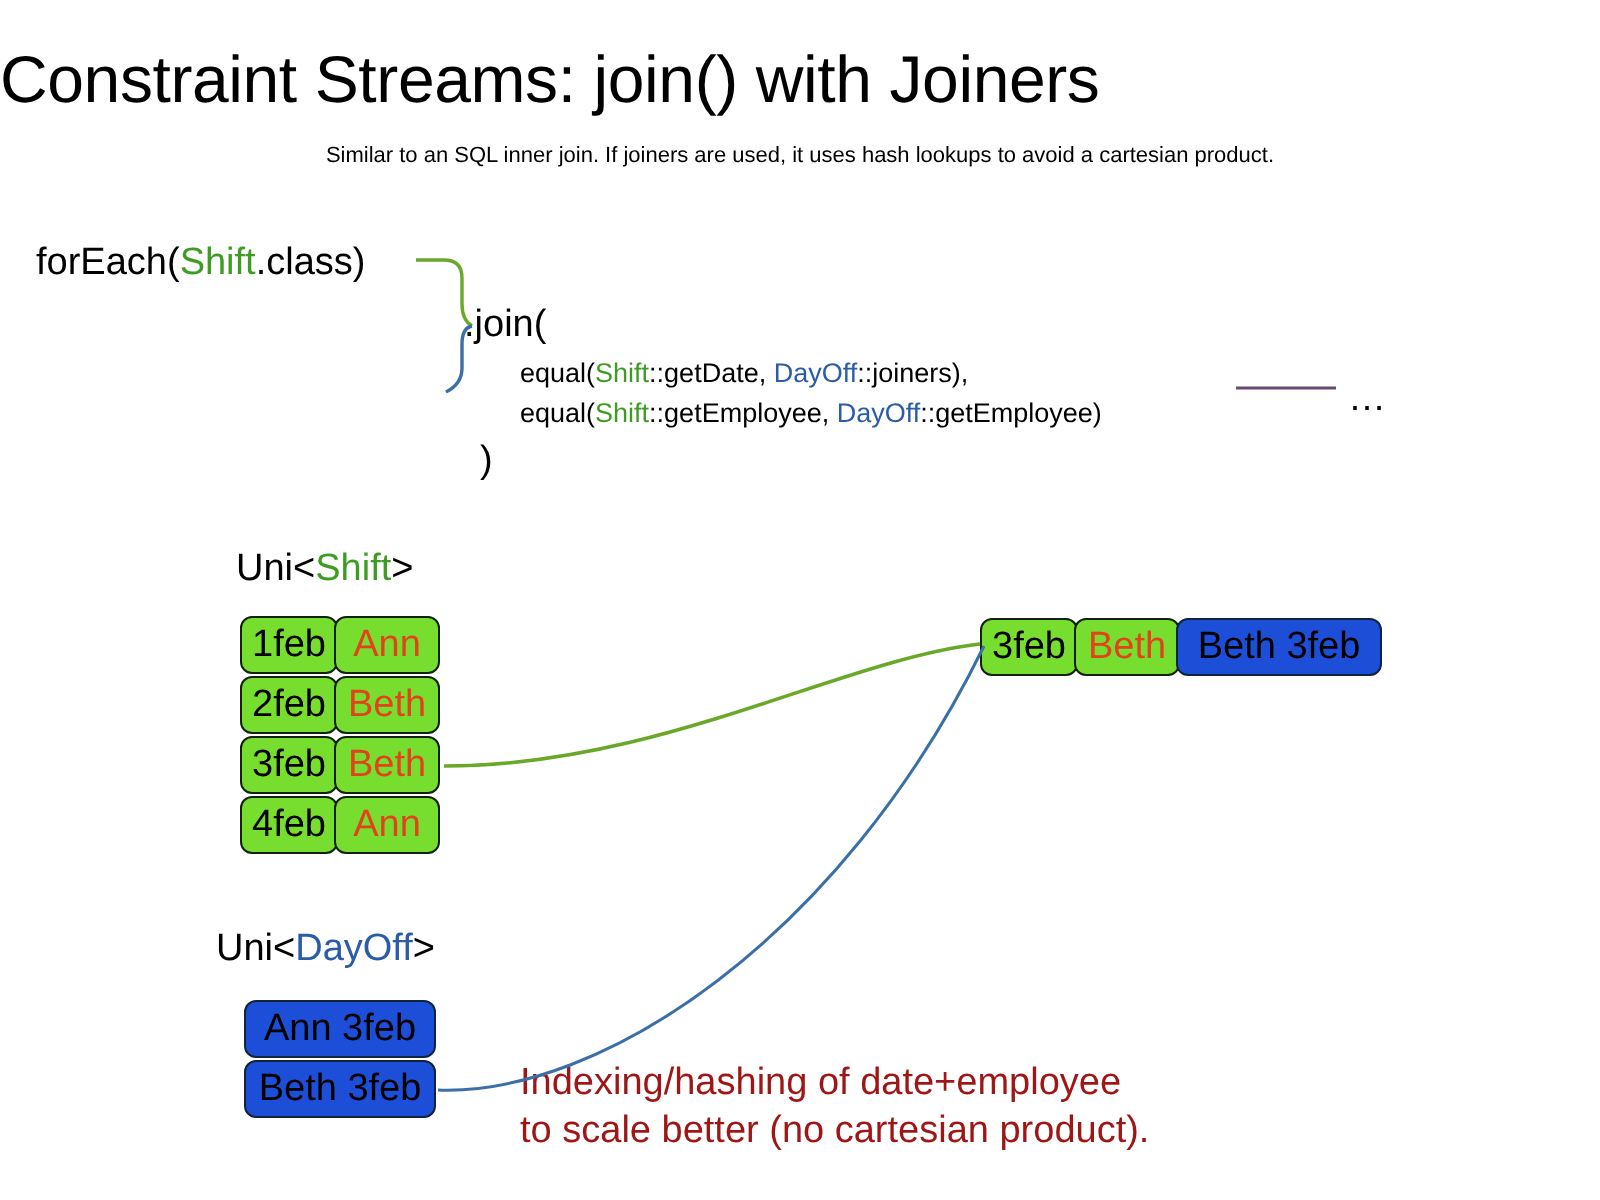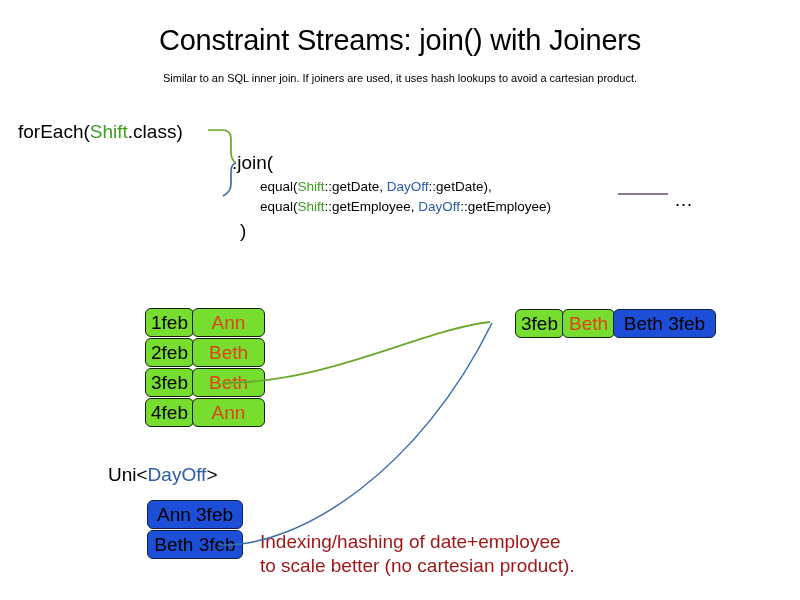--- a/index.html
+++ b/index.html
@@ -20,22 +20,21 @@
     position: absolute;
     inset: 0;
   }
 
   
   #title {
     position: absolute;
     top: 20px;
     left: 0;
     width: 800px;
-    text-align: center;
-    font-size: 29px;
+    font-size: 33px;
     font-weight: normal;
     line-height: 40px;
     letter-spacing: -0.2px;
     color: #000000;
   }
   #subtitle {
     position: absolute;
     top: 69px;
     left: 0;
     width: 800px;
@@ -89,21 +88,20 @@
     white-space: pre;
     color: #000000;
   }
   #label-uni-shift  { left: 118px; top: 274px; }
   #label-bi         { left: 500px; top: 274px; }
   #label-uni-dayoff { left: 108px; top: 464px; }
 
   
   .facts {
     position: absolute;
-    margin-left: 25px;
   }
   .fact-row {
     display: flex;
     margin-bottom: 1px;
   }
   .cell {
     box-sizing: border-box;
     height: 29px;
     line-height: 27px;
     font-size: 19px;
@@ -121,21 +119,21 @@
   .cell.green.name { color: #e2431a; }
   .cell.blue {
     background: #1d4ed8;
     border-color: #10243c;
     color: #000000;
   }
   .cell + .cell { margin-left: -2px; }
 
   #shift-facts  { left: 120px; top: 308px; }
   #shift-facts .cell.date { width: 49px; }
-  #shift-facts .cell.name { width: 73px; }
+  #shift-facts .cell.name { width: 53px; }
 
   #dayoff-facts { left: 122px; top: 500px; }
   #dayoff-facts .cell.pair { width: 96px; }
 
   #bi-facts { left: 490px; top: 309px; }
   #bi-facts .cell.date { width: 49px; }
   #bi-facts .cell.name { width: 53px; }
   #bi-facts .cell.pair { width: 103px; }
 
   
@@ -162,27 +160,28 @@
 <div class="slide">
 
   <div id="title">Constraint Streams: join() with Joiners</div>
   <div id="subtitle">Similar to an SQL inner join. If joiners are used, it uses hash lookups to avoid a cartesian product.</div>
 
   <div class="code-line" id="foreach-shift"><span>forEach(</span><span class="t-shift">Shift</span><span>.class)</span></div>
 
 
   <div class="code-line" id="join-open">.join(</div>
 
-  <div class="equal-line" id="equal-1"><span>equal(</span><span class="t-shift">Shift</span><span>::getDate, </span><span class="t-dayoff">DayOff</span><span>::getDate),</span></div>
+  <div class="equal-line" id="equal-1"><span>equal(</span><span class="t-shift">Shift</span><span>::getDate, </span><span class="t-dayoff">DayOff</span><span>::joiners),</span></div>
 
   <div class="equal-line" id="equal-2"><span>equal(</span><span class="t-shift">Shift</span><span>::getEmployee, </span><span class="t-dayoff">DayOff</span><span>::getEmployee)</span></div>
 
   <div class="code-line" id="join-close">)</div>
   <div id="ellipsis">…</div>
 
+  <div class="stream-label" id="label-uni-shift"><span>Uni&lt;</span><span class="t-shift">Shift</span><span>&gt;</span></div>
 
 
   <div class="stream-label" id="label-uni-dayoff"><span>Uni&lt;</span><span class="t-dayoff">DayOff</span><span>&gt;</span></div>
 
   <div class="facts" id="shift-facts">
     <div class="fact-row">
       <div class="cell green date">1feb</div>
       <div class="cell green name">Ann</div>
     </div>
     <div class="fact-row">

